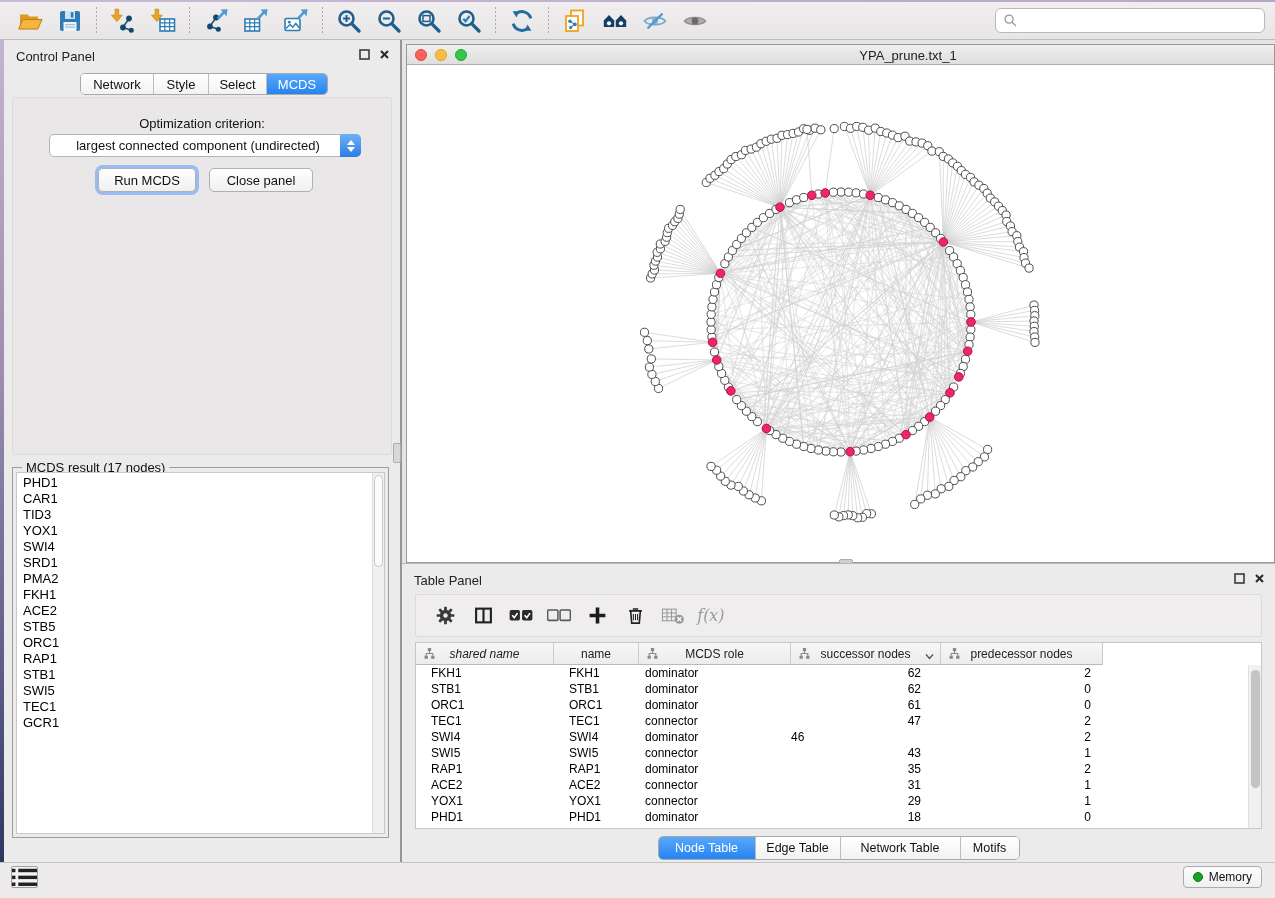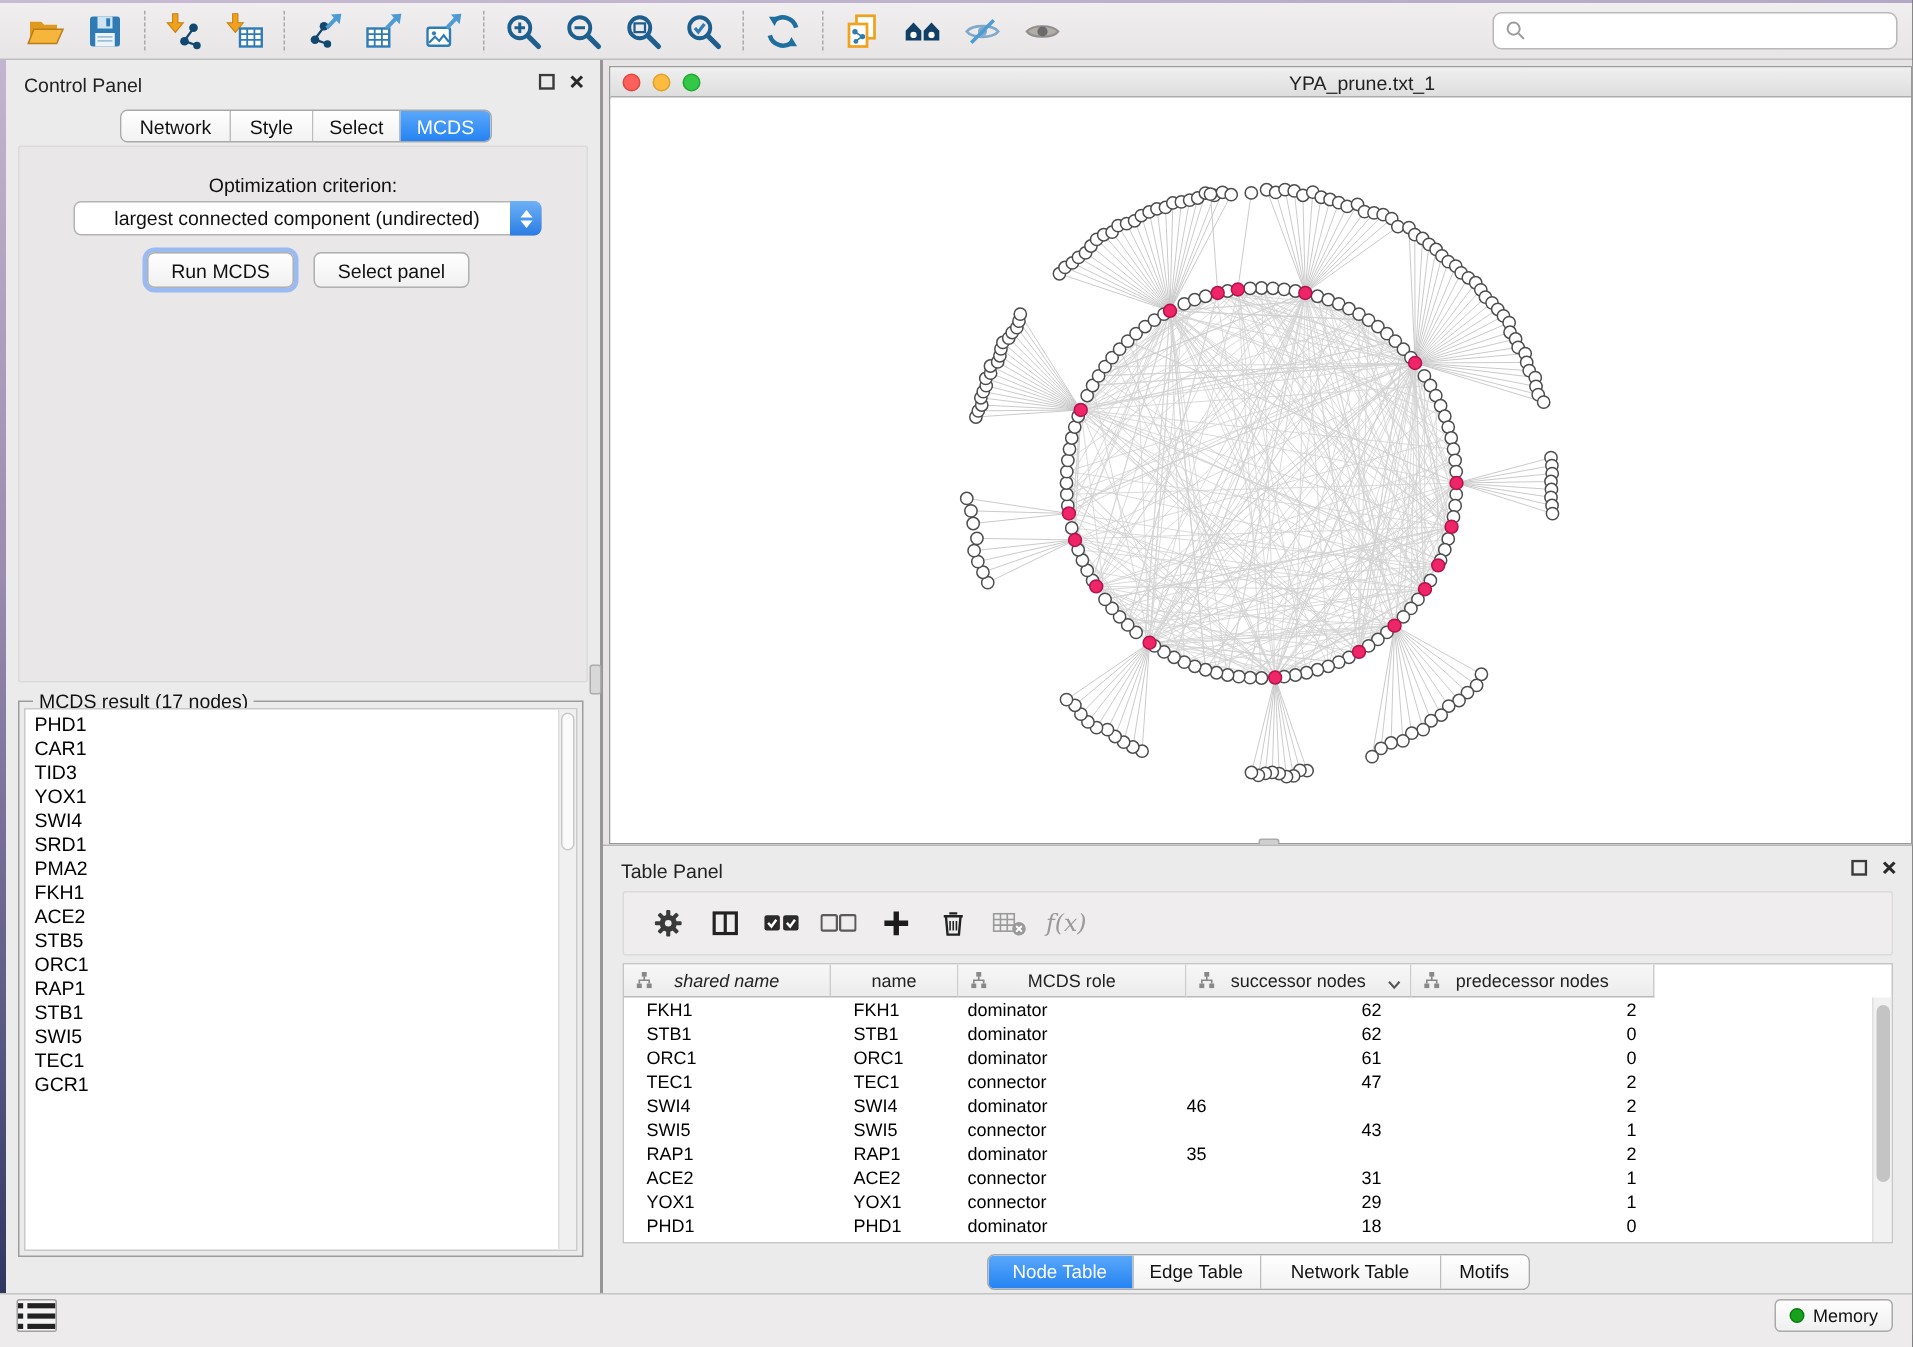--- a/index.html
+++ b/index.html
@@ -300,21 +300,21 @@
     <div id="cp-content">
       <div id="opt-label">Optimization criterion:</div>
       <div id="criterion">
         <div class="val">largest connected component (undirected)</div>
         <div class="stepper">
             <i class="up"></i>
             <i class="dn"></i>
           </div>
       </div>
       <div class="push-btn" id="run-btn">Run MCDS</div>
-      <div class="push-btn" id="close-btn">Select panel</div>
+      <div class="push-btn" id="close-btn">Close panel</div>
     </div>
     <div id="mcds-group">
       <div id="mcds-legend">MCDS result (17 nodes)</div>
       <div id="mcds-list">
         <div id="mcds-items">
             <div>PHD1</div>
             <div>CAR1</div>
             <div>TID3</div>
             <div>YOX1</div>
             <div>SWI4</div>
@@ -1289,21 +1289,21 @@
             <div class="tcell" style="width: 138px; text-align: left; padding-left: 15px;">SWI5</div>
             <div class="tcell" style="width: 85px; text-align: left; padding-left: 15px;">SWI5</div>
             <div class="tcell" style="width: 152px; text-align: left; padding-left: 6px;">connector</div>
             <div class="tcell" style="width: 150px; text-align: right; padding-right: 20px;">43</div>
             <div class="tcell" style="width: 162px; text-align: right; padding-right: 12px;">1</div>
           </div>
           <div class="trow">
             <div class="tcell" style="width: 138px; text-align: left; padding-left: 15px;">RAP1</div>
             <div class="tcell" style="width: 85px; text-align: left; padding-left: 15px;">RAP1</div>
             <div class="tcell" style="width: 152px; text-align: left; padding-left: 6px;">dominator</div>
-            <div class="tcell" style="width: 150px; padding-right: 20px;">35</div>
+            <div class="tcell" style="width: 150px; text-align: right; padding-right: 20px;">35</div>
             <div class="tcell" style="width: 162px; text-align: right; padding-right: 12px;">2</div>
           </div>
           <div class="trow">
             <div class="tcell" style="width: 138px; text-align: left; padding-left: 15px;">ACE2</div>
             <div class="tcell" style="width: 85px; text-align: left; padding-left: 15px;">ACE2</div>
             <div class="tcell" style="width: 152px; text-align: left; padding-left: 6px;">connector</div>
             <div class="tcell" style="width: 150px; text-align: right; padding-right: 20px;">31</div>
             <div class="tcell" style="width: 162px; text-align: right; padding-right: 12px;">1</div>
           </div>
           <div class="trow">

